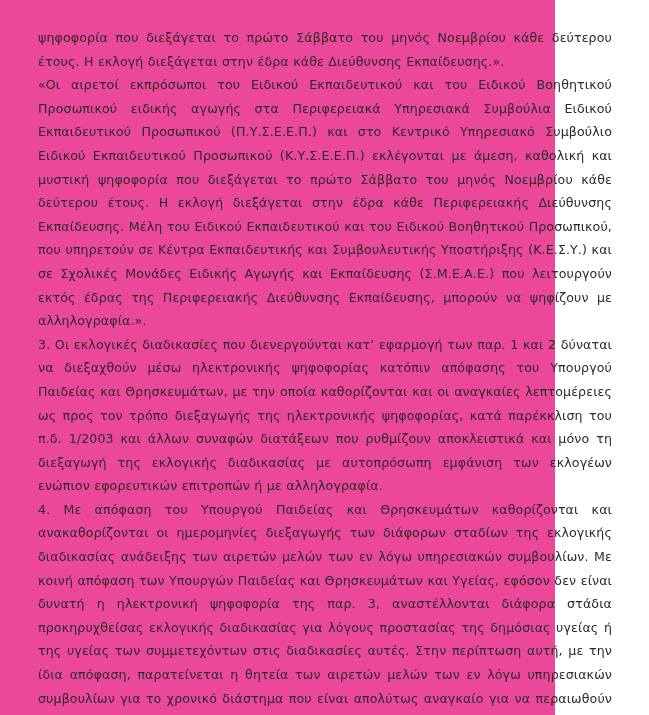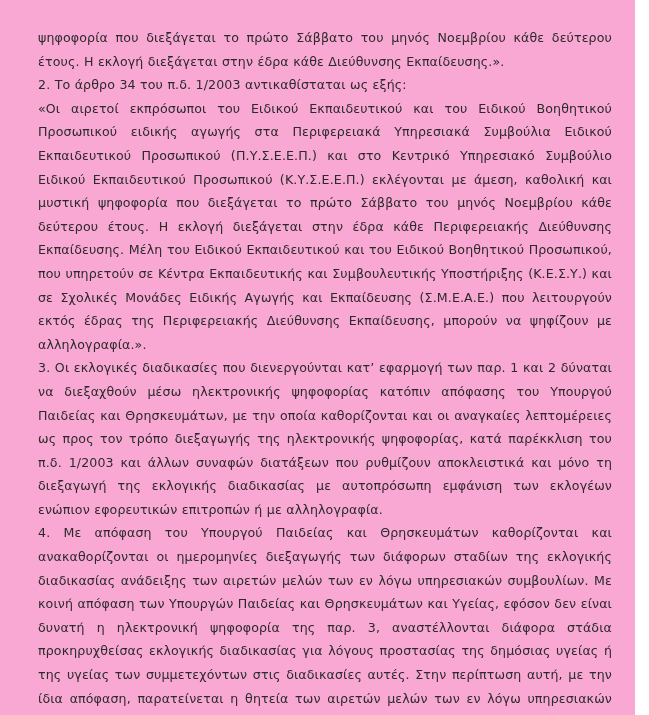--- a/index.html
+++ b/index.html
@@ -9,23 +9,23 @@
     background: #ffffff;
   }
   body {
     width: 649px;
     height: 715px;
     overflow: hidden;
     font-family: "DejaVu Sans", "Liberation Sans", sans-serif;
   }
   .page {
     position: relative;
-    width: 635px;
+    width: 555px;
     height: 715px;
-    background: #f9a8d4;
+    background: #ec4899;
     box-sizing: border-box;
   }
   .doc-body {
     position: absolute;
     left: 38px;
     top: 26px;
     width: 574px;
   }
   .para {
     margin: 0;
@@ -45,21 +45,20 @@
   }
 </style>
 </head>
 <body>
 
 <div class="page">
   <div class="doc-body">
 
     <p class="para nostretch">ψηφοφορία που διεξάγεται το πρώτο Σάββατο του μηνός Νοεμβρίου κάθε δεύτερου έτους. Η εκλογή διεξάγεται στην έδρα κάθε Διεύθυνσης Εκπαίδευσης.».</p>
 
-    <p class="para nostretch">2. Το άρθρο 34 του π.δ. 1/2003 αντικαθίσταται ως εξής:</p>
 
     <p class="para nostretch">«Οι αιρετοί εκπρόσωποι του Ειδικού Εκπαιδευτικού και του Ειδικού Βοηθητικού Προσωπικού ειδικής αγωγής στα Περιφερειακά Υπηρεσιακά Συμβούλια Ειδικού Εκπαιδευτικού Προσωπικού (Π.Υ.Σ.Ε.Ε.Π.) και στο Κεντρικό Υπηρεσιακό Συμβούλιο Ειδικού Εκπαιδευτικού Προσωπικού (Κ.Υ.Σ.Ε.Ε.Π.) εκλέγονται με άμεση, καθολική και μυστική ψηφοφορία που διεξάγεται το πρώτο Σάββατο του μηνός Νοεμβρίου κάθε δεύτερου έτους. Η εκλογή διεξάγεται στην έδρα κάθε Περιφερειακής Διεύθυνσης Εκπαίδευσης. Μέλη του Ειδικού Εκπαιδευτικού και του Ειδικού Βοηθητικού Προσωπικού, που υπηρετούν σε Κέντρα Εκπαιδευτικής και Συμβουλευτικής Υποστήριξης (Κ.Ε.Σ.Υ.) και σε Σχολικές Μονάδες Ειδικής Αγωγής και Εκπαίδευσης (Σ.Μ.Ε.Α.Ε.) που λειτουργούν εκτός έδρας της Περιφερειακής Διεύθυνσης Εκπαίδευσης, μπορούν να ψηφίζουν με αλληλογραφία.».</p>
 
     <p class="para nostretch">3. Οι εκλογικές διαδικασίες που διενεργούνται κατ’ εφαρμογή των παρ. 1 και 2 δύναται να διεξαχθούν μέσω ηλεκτρονικής ψηφοφορίας κατόπιν απόφασης του Υπουργού Παιδείας και Θρησκευμάτων, με την οποία καθορίζονται και οι αναγκαίες λεπτομέρειες ως προς τον τρόπο διεξαγωγής της ηλεκτρονικής ψηφοφορίας, κατά παρέκκλιση του π.δ. 1/2003 και άλλων συναφών διατάξεων που ρυθμίζουν αποκλειστικά και μόνο τη διεξαγωγή της εκλογικής διαδικασίας με αυτοπρόσωπη εμφάνιση των εκλογέων ενώπιον εφορευτικών επιτροπών ή με αλληλογραφία.</p>
 
     <p class="para nostretch">4. Με απόφαση του Υπουργού Παιδείας και Θρησκευμάτων καθορίζονται και ανακαθορίζονται οι ημερομηνίες διεξαγωγής των διάφορων σταδίων της εκλογικής διαδικασίας ανάδειξης των αιρετών μελών των εν λόγω υπηρεσιακών συμβουλίων. Με κοινή απόφαση των Υπουργών Παιδείας και Θρησκευμάτων και Υγείας, εφόσον δεν είναι δυνατή η ηλεκτρονική ψηφοφορία της παρ. 3, αναστέλλονται διάφορα στάδια προκηρυχθείσας εκλογικής διαδικασίας για λόγους προστασίας της δημόσιας υγείας ή της υγείας των συμμετεχόντων στις διαδικασίες αυτές. Στην περίπτωση αυτή, με την ίδια απόφαση, παρατείνεται η θητεία των αιρετών μελών των εν λόγω υπηρεσιακών συμβουλίων για το χρονικό διάστημα που είναι απολύτως αναγκαίο για να περαιωθούν οι εκλογικές διαδικασίες και πάντως όχι πέραν των οκτώ (8) μηνών.</p>
 
   </div>
 </div>
 

